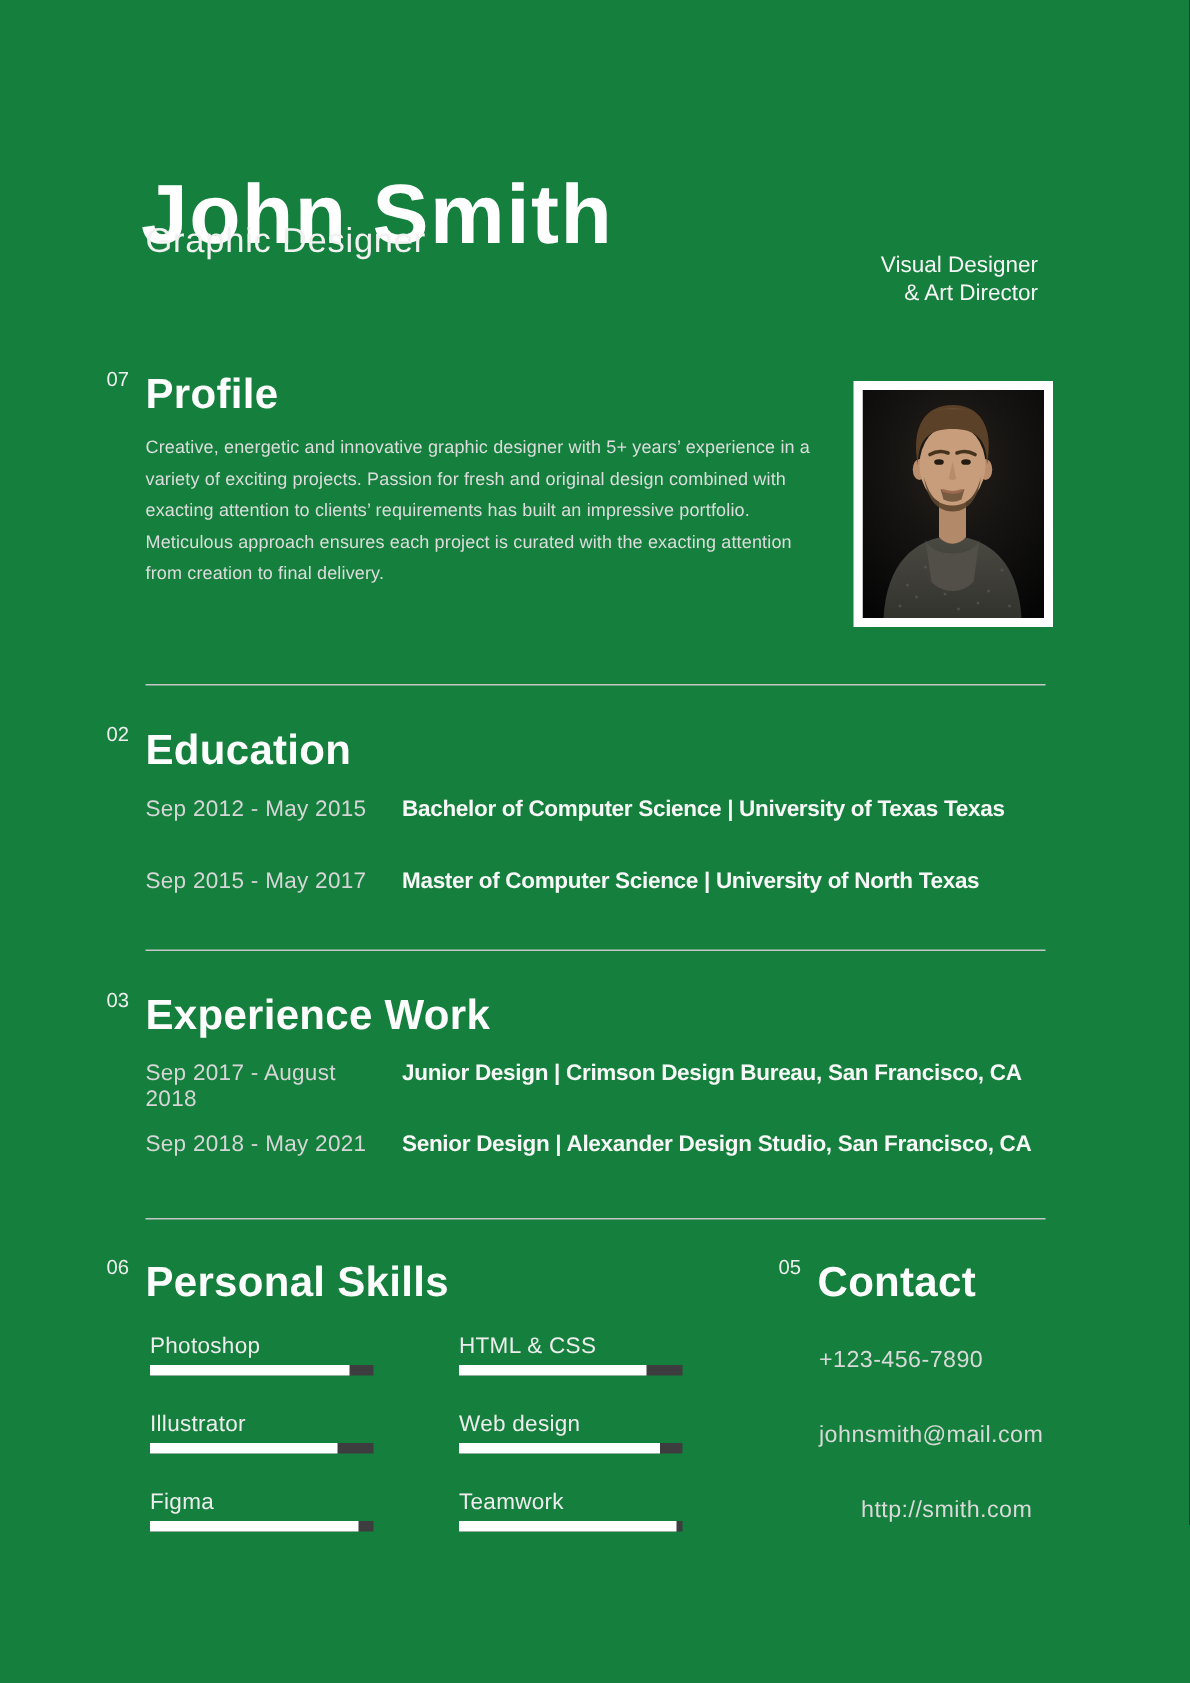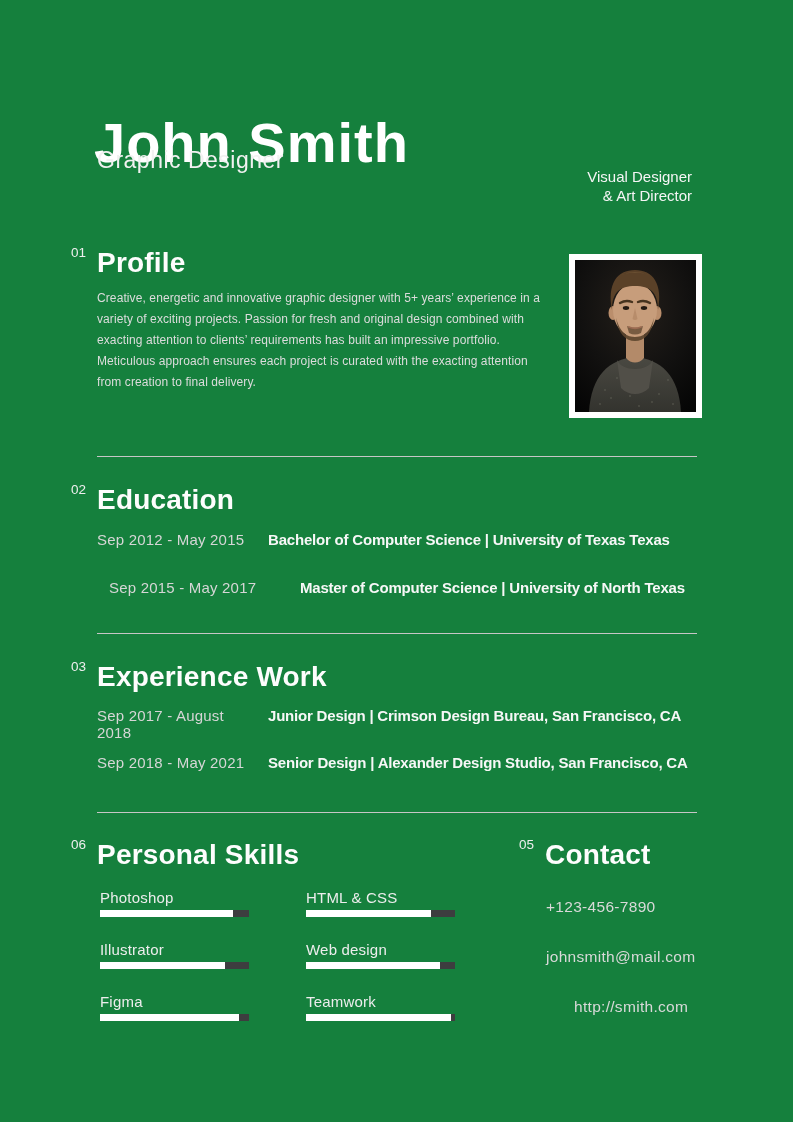--- a/index.html
+++ b/index.html
@@ -48,21 +48,21 @@
 <div class="page">
 
   <h1 class="abs name">John Smith</h1>
   <div class="abs role">Graphic Designer</div>
   <div class="abs tagline">
     <div>Visual Designer</div>
     <div>&amp; Art Director</div>
   </div>
 
   <div class="abs sec-head" style="left:71px; top:245px;">
-    <span class="sec-num">01</span>
+    <span class="sec-num">07</span>
     <span class="sec-title">Profile</span>
   </div>
   <p class="abs profile-text" style="margin:0;">Creative, energetic and innovative graphic designer with 5+ years’ experience in a variety of exciting projects. Passion for fresh and original design combined with exacting attention to clients’ requirements has built an impressive portfolio. Meticulous approach ensures each project is curated with the exacting attention from creation to final delivery.</p>
 
   <div class="abs photo-frame">
     <svg width="121" height="152" viewBox="0 0 121 152" aria-hidden="true">
       <defs>
         <radialGradient id="pbg" cx="50%" cy="32%" r="80%">
           <stop offset="0%" stop-color="#241f1a"></stop>
           <stop offset="55%" stop-color="#121110"></stop>
@@ -121,21 +121,21 @@
   <div class="abs divider" style="top:456px;"></div>
 
   <div class="abs sec-head" style="left:71px; top:482px;">
     <span class="sec-num">02</span>
     <span class="sec-title">Education</span>
   </div>
   <div class="abs t-row" style="left:97px; top:531px;">
     <span class="t-dates">Sep 2012 - May 2015</span>
     <span class="t-detail">Bachelor of Computer Science | University of Texas Texas</span>
   </div>
-  <div class="abs t-row" style="left:109px; top:579px;gap:20px;">
+  <div class="abs t-row" style="left:97px; top:579px;">
     <span class="t-dates">Sep 2015 - May 2017</span>
     <span class="t-detail">Master of Computer Science | University of North Texas</span>
   </div>
 
   <div class="abs divider" style="top:633px;"></div>
 
   <div class="abs sec-head" style="left:71px; top:659px;">
     <span class="sec-num">03</span>
     <span class="sec-title">Experience Work</span>
   </div>

